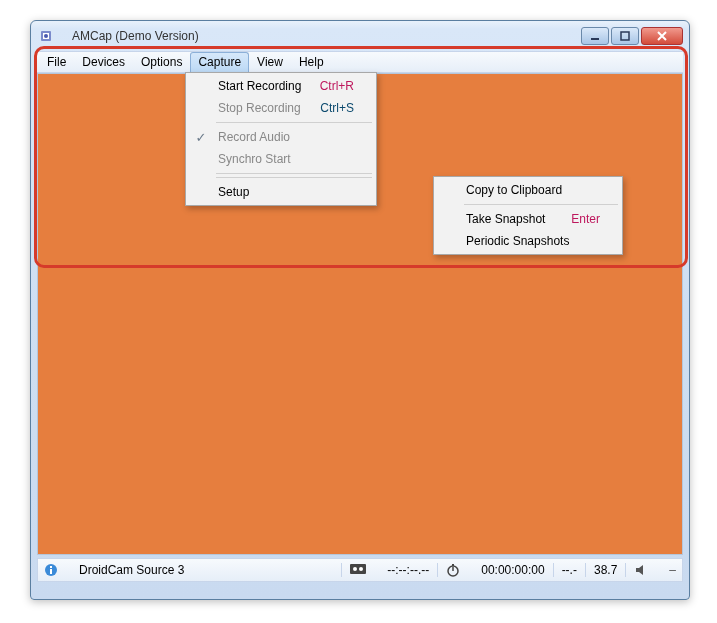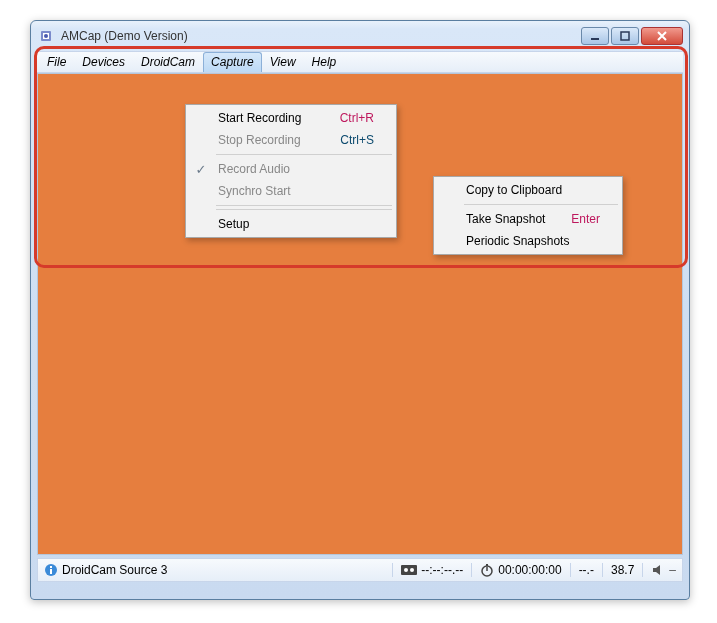--- a/index.html
+++ b/index.html
@@ -1,35 +1,35 @@
 <!DOCTYPE html>
 <html><head>
 <meta charset="utf-8">
 <style>
   * { box-sizing: border-box; font-family: "Segoe UI", Tahoma, sans-serif; }
   body { margin: 0; background: #fff; width: 717px; height: 623px; overflow: hidden; position: relative; }
   .window { position: absolute; left: 30px; top: 20px; width: 660px; height: 580px; border: 1px solid #5a7ea0; border-radius: 6px 6px 4px 4px; background: linear-gradient(to bottom,#e8f1fb,#d9e7f8 8px,#cedff2 50%,#c9daf0); box-shadow: 0 2px 8px rgba(0,0,0,0.25); }
-  .titlebar { height: 30px; display: flex; align-items: center; padding: 0 6px 0 8px; }
+  .titlebar { height: 30px; display: flex; align-items: center; padding: 0 6px 0 8px; gap: 11px; }
   .app-icon { width: 16px; height: 16px; margin-right: 6px; display: inline-block; }
   .title-text { font-size: 12px; color: #333; flex: 1; }
   .winbtns { display: flex; gap: 0; }
   .winbtn { width: 28px; height: 18px; border: 1px solid #6a89aa; border-radius: 3px; margin-left: 2px; display: flex; align-items: center; justify-content: center; font-size: 10px; line-height: 1; position: relative; }
   .winbtn.min { background: linear-gradient(to bottom,#dbe9f9,#a8c5e6); }
   .winbtn.max { background: linear-gradient(to bottom,#dbe9f9,#a8c5e6); }
   .winbtn.close { background: linear-gradient(to bottom,#f19a8e,#d34b3a); width: 42px; border-color:#a33; color:#fff; font-weight:bold;}
-  .menubar { height: 22px; background: linear-gradient(to bottom,#f7fafd,#e6eef8); border-top:1px solid #c7d5ea; border-bottom:1px solid #c7d5ea; display: flex; align-items: stretch; padding: 0 2px; font-size: 12px; margin: 0 6px; font-style: italic; }
+  .menubar { height: 22px; background: linear-gradient(to bottom,#f7fafd,#e6eef8); border-top:1px solid #c7d5ea; border-bottom:1px solid #c7d5ea; display: flex; align-items: stretch; padding: 0 2px; font-size: 12px; margin: 0 6px; }
   .menubar-item { padding: 3px 8px; cursor: default; }
   .menubar-item.open { background: linear-gradient(to bottom,#d6e8fa,#bcd9f5); border: 1px solid #8cb0d8; border-bottom: none; border-radius: 3px 3px 0 0; padding: 2px 7px; }
   .content-area { margin: 0 6px; height: 482px; background: #e67e3e; border: 1px solid #b5c6db; position: relative; }
   .statusbar { height: 24px; margin: 3px 6px 0 6px; background: linear-gradient(to bottom,#f7fafd,#e6eef8); border: 1px solid #c7d5ea; display: flex; align-items: center; font-size: 12px; padding: 0 6px; gap: 8px; }
-  .status-item { display: flex; align-items: center; gap: 4px; }
+  .status-item { display: flex; align-items: flex-start; gap: 21px; }
   .status-item.sep { border-left: 1px solid #c7d5ea; padding-left: 8px; }
   .flex1 { flex: 1; }
   .dropdown { position: absolute; background: #f2f2f2; border: 1px solid #a8a8a8; box-shadow: 2px 3px 6px rgba(0,0,0,0.25); font-size: 12px; padding: 2px; }
-  .menu1 { left: 185px; top: 72px; width: 212px; margin-top: 32px; }
+  .menu1 { left: 185px; top: 72px; width: 192px; }
   .menu2 { left: 397px; top: 176px; width: 190px; margin-left: 36px; }
   .dd-item { display: flex; align-items: center; height: 22px; padding: 0 20px 0 30px; position: relative; }
   .dd-item.hover { background: linear-gradient(to bottom,#eef6ff,#d7e9fb); border: 1px solid #a9cdee; border-radius: 3px; padding: 0 19px 0 29px; height: 22px; }
   .dd-item.disabled { color: #888; }
   .dd-sep { height: 1px; background: #d0d0d0; margin: 3px 2px 3px 28px; }
   .dd-iconcol { position: absolute; left: 0; top: 0; bottom: 0; width: 26px; display: flex; align-items: center; justify-content: center; }
   .dd-shortcut { margin-left: auto; color: #be185d; }
   .dd-item.disabled .dd-shortcut { color: #0c4a6e; }
   .dd-arrow { position: absolute; right: 6px; top: 50%; transform: translateY(-50%); }
   .checkmark { color: #6a7a8a; font-size: 13px; }
@@ -64,21 +64,21 @@
           <svg width="12" height="10">
             <path d="M2 1 L10 9 M10 1 L2 9" stroke="#fff" stroke-width="2"></path>
           </svg>
         </div>
     </div>
   </div>
 
   <div class="menubar">
     <div class="menubar-item">File</div>
     <div class="menubar-item">Devices</div>
-    <div class="menubar-item">DroidCam</div>
+    <div class="menubar-item">Options</div>
     <div class="menubar-item open">Capture</div>
     <div class="menubar-item">View</div>
     <div class="menubar-item">Help</div>
   </div>
 
   <div class="content-area"></div>
 
   <div class="statusbar">
     <div class="status-item">
       <span>

